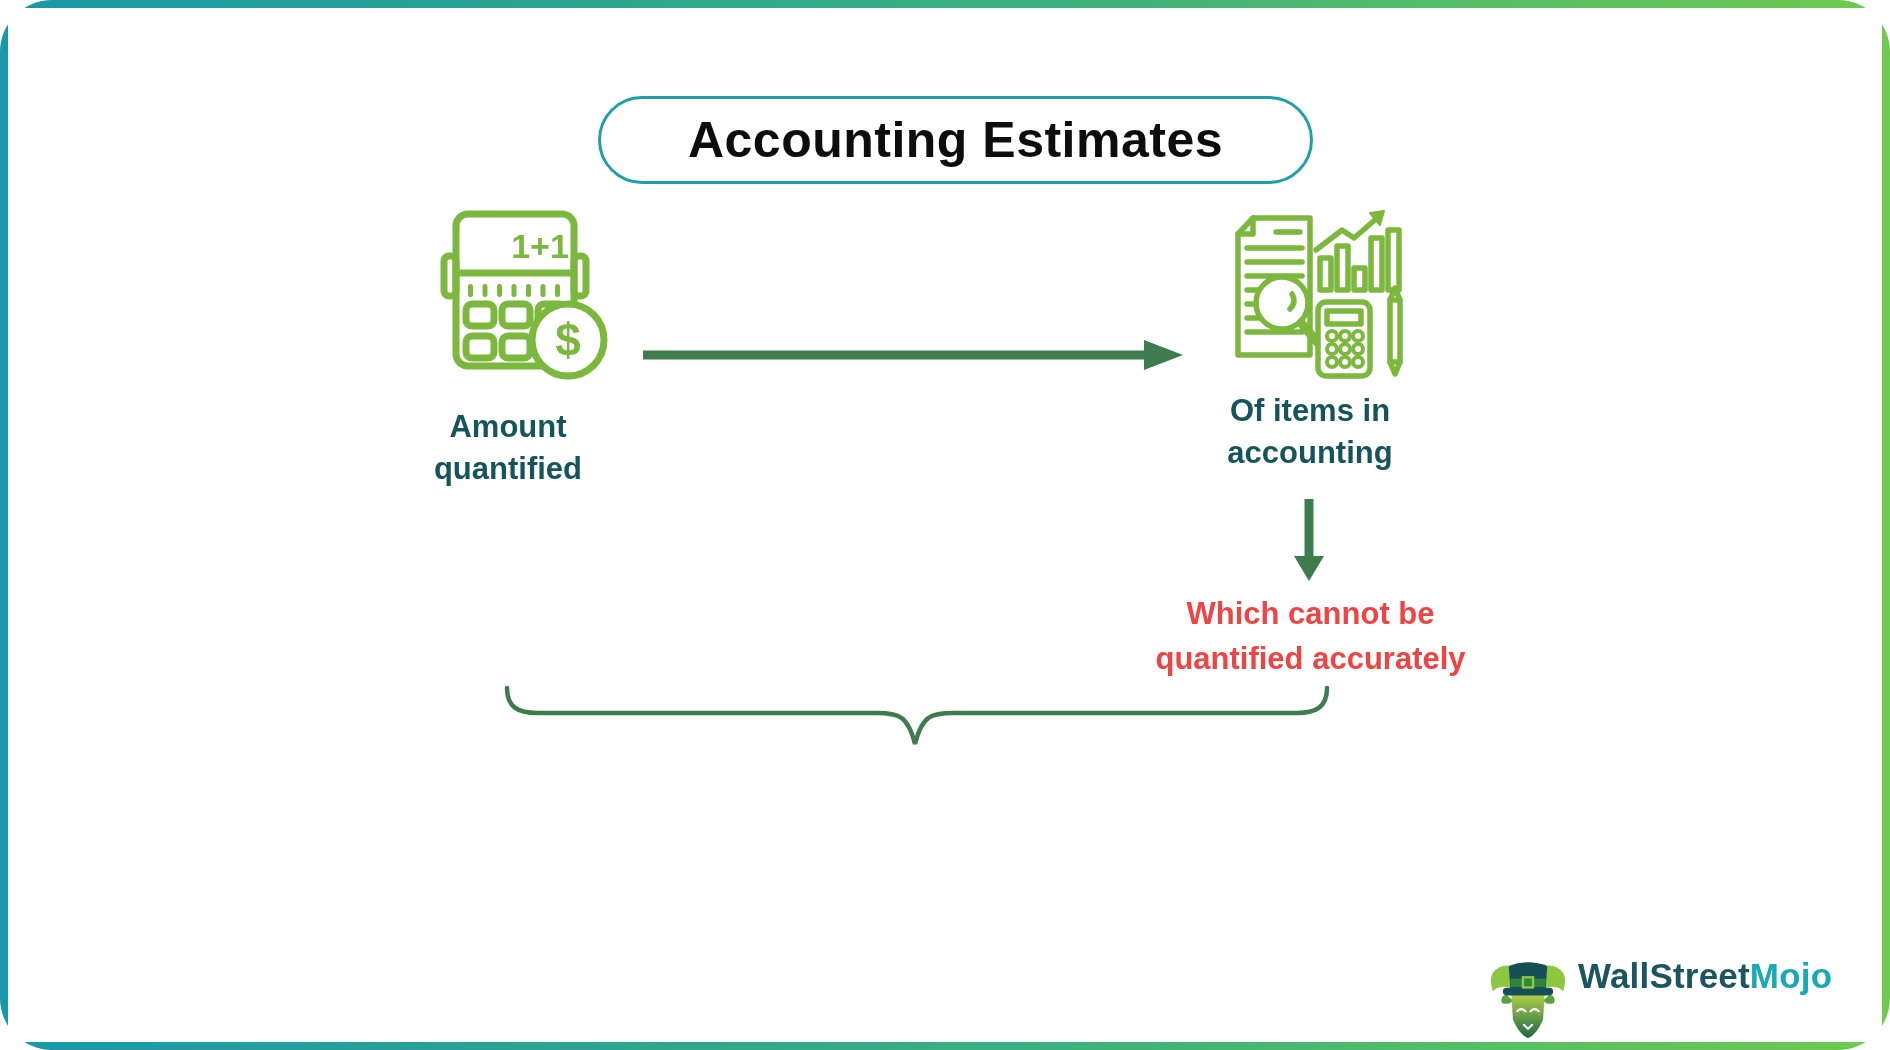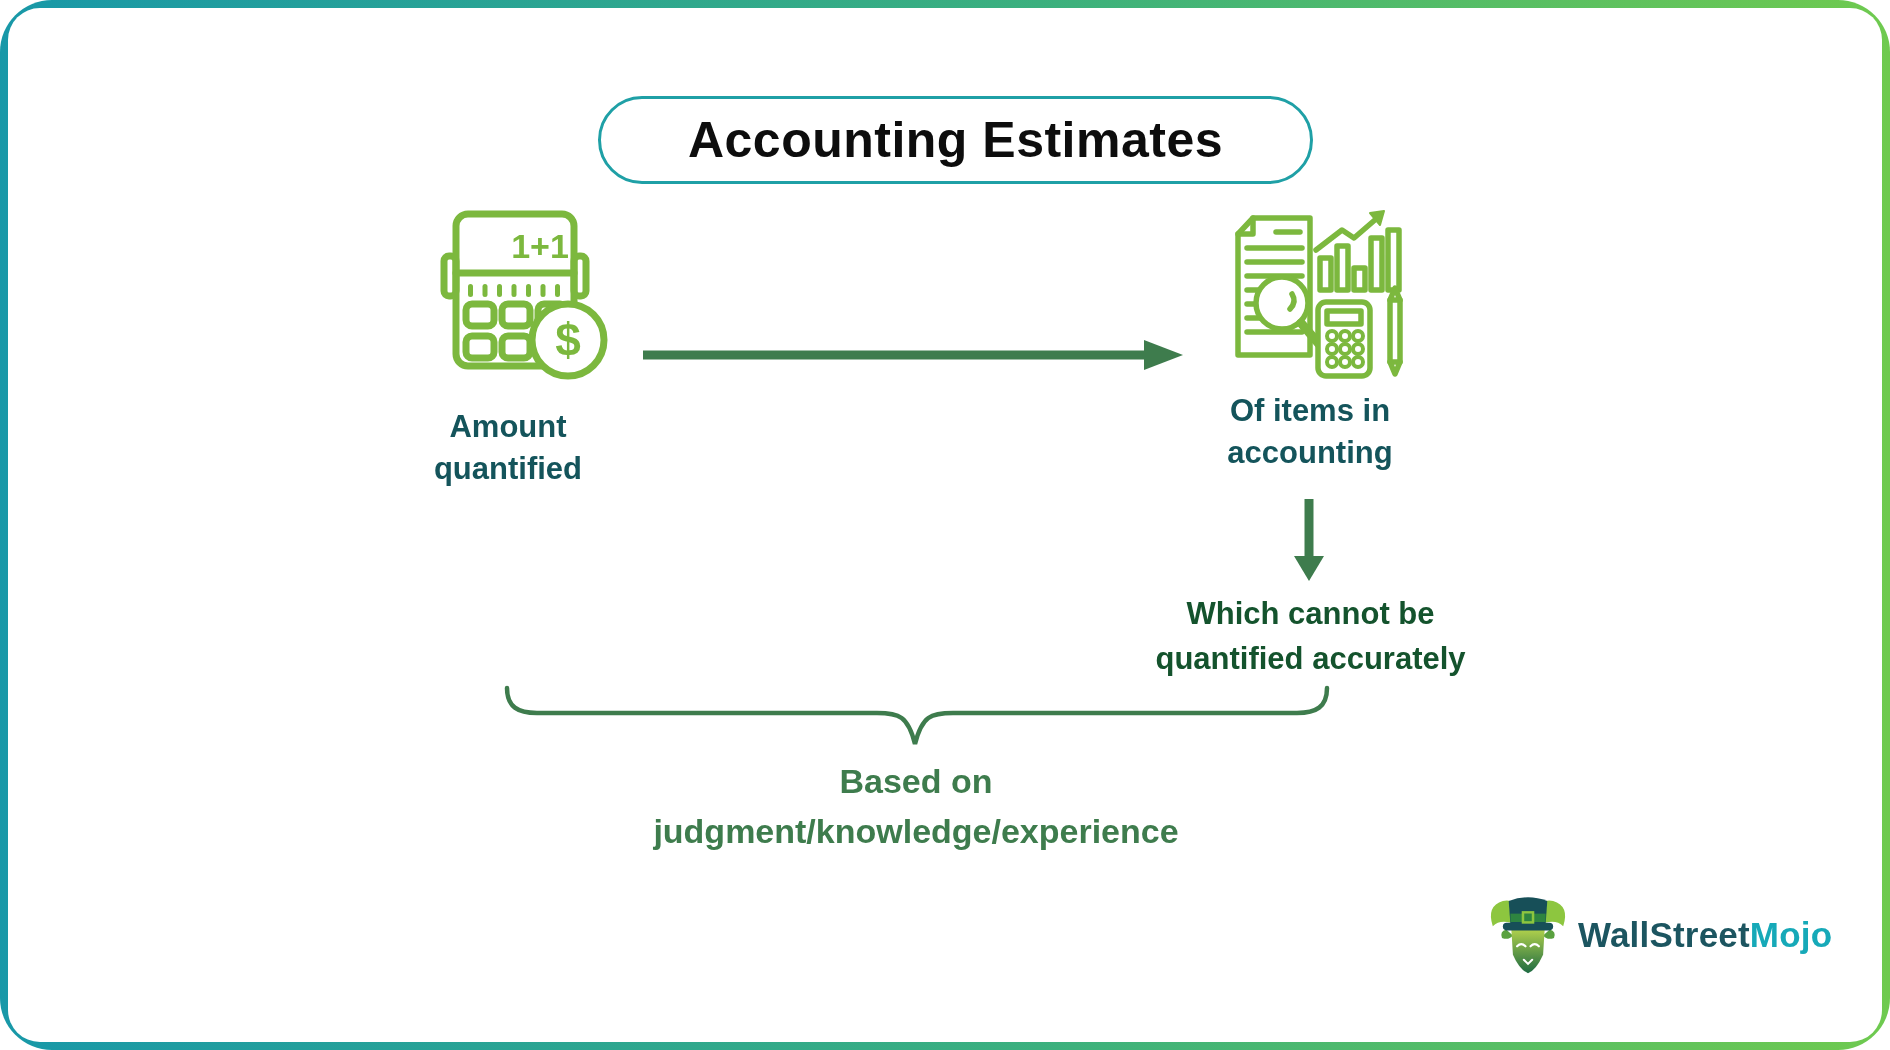--- a/index.html
+++ b/index.html
@@ -11,21 +11,21 @@
     height: 1050px;
     background: linear-gradient(90deg, #1898a8 0%, #3bb07e 55%, #6fca4f 100%);
     border-radius: 52px;
     padding: 8px;
   }
   .canvas-inner {
     position: relative;
     width: 100%;
     height: 100%;
     background: #ffffff;
-    border-radius: 32px;
+    border-radius: 15px;
     overflow: hidden;
   }
 
   .title-pill {
     position: absolute;
     left: 590px; top: 88px;
     width: 715px; height: 88px;
     border: 3px solid #1fa0a6;
     border-radius: 44px;
     display: flex; align-items: center; justify-content: center;
@@ -53,43 +53,43 @@
   .label-right { left: 1132px; top: 382px; width: 340px; }
 
   .h-arrow { position: absolute; left: 632px; top: 329px; width: 545px; height: 36px; }
   .v-arrow { position: absolute; left: 1283px; top: 488px; width: 36px; height: 86px; }
 
   .detail-note {
     position: absolute;
     left: 1070px; top: 583px; width: 465px;
     font-size: 31px;
     font-weight: 700;
-    color: #14532d;
+    color: #ef4444;
     text-align: center;
     line-height: 45px;
     white-space: pre-line;
   }
 
   .brace { position: absolute; left: 493px; top: 674px; width: 832px; height: 74px; }
 
   .base-note {
     position: absolute;
     left: 490px; top: 748px; width: 836px;
     font-size: 34px;
     font-weight: 700;
     color: #3e7c4d;
     text-align: center;
     line-height: 50px;
     white-space: pre-line;
   }
 
   .logo {
     position: absolute;
-    left: 1478px; top: 883px;
-    display: flex; align-items: center;
+    left: 1478px; top: 948px;
+    display: flex; align-items: flex-start;
   }
   .logo-mark { width: 84px; height: 88px; }
   .logo-text { font-size: 35px; font-weight: 700; margin-left: 8px; letter-spacing: 0.2px; }
   .logo-text .wt { color: #1c5560; }
   .logo-text .mj { color: #16a9b8; }
 </style>
 </head>
 <body>
 
 <div class="canvas">
@@ -181,22 +181,20 @@
       <polygon points="3,60 33,60 18,85" fill="#3e7c4d"></polygon>
     </svg>
 
     <div class="detail-note">Which cannot be
 quantified accurately</div>
 
     <svg class="brace" viewBox="0 0 832 74">
       <path d="M6 6 C6 25 17 31 36 31 L376 31 C398 31 407 34 414 62 C421 34 430 31 452 31 L796 31 C815 31 826 25 826 6" fill="none" stroke="#3e7c4d" stroke-width="4.5" stroke-linecap="round"></path>
     </svg>
 
-    <div class="base-note">Based on
-judgment/knowledge/experience</div>
 
     <div class="logo">
       <svg class="logo-mark" viewBox="0 0 100 105">
         <defs>
           <linearGradient id="faceGrad" x1="0" y1="0" x2="0" y2="1">
             <stop offset="0" stop-color="#b5d44c"></stop>
             <stop offset="1" stop-color="#1e6b43"></stop>
           </linearGradient>
         </defs>
         <path d="M8 42 Q0 18 20 12 Q34 9 36 22 L30 38 Q16 34 8 42 Z" fill="#8dc63f"></path>

